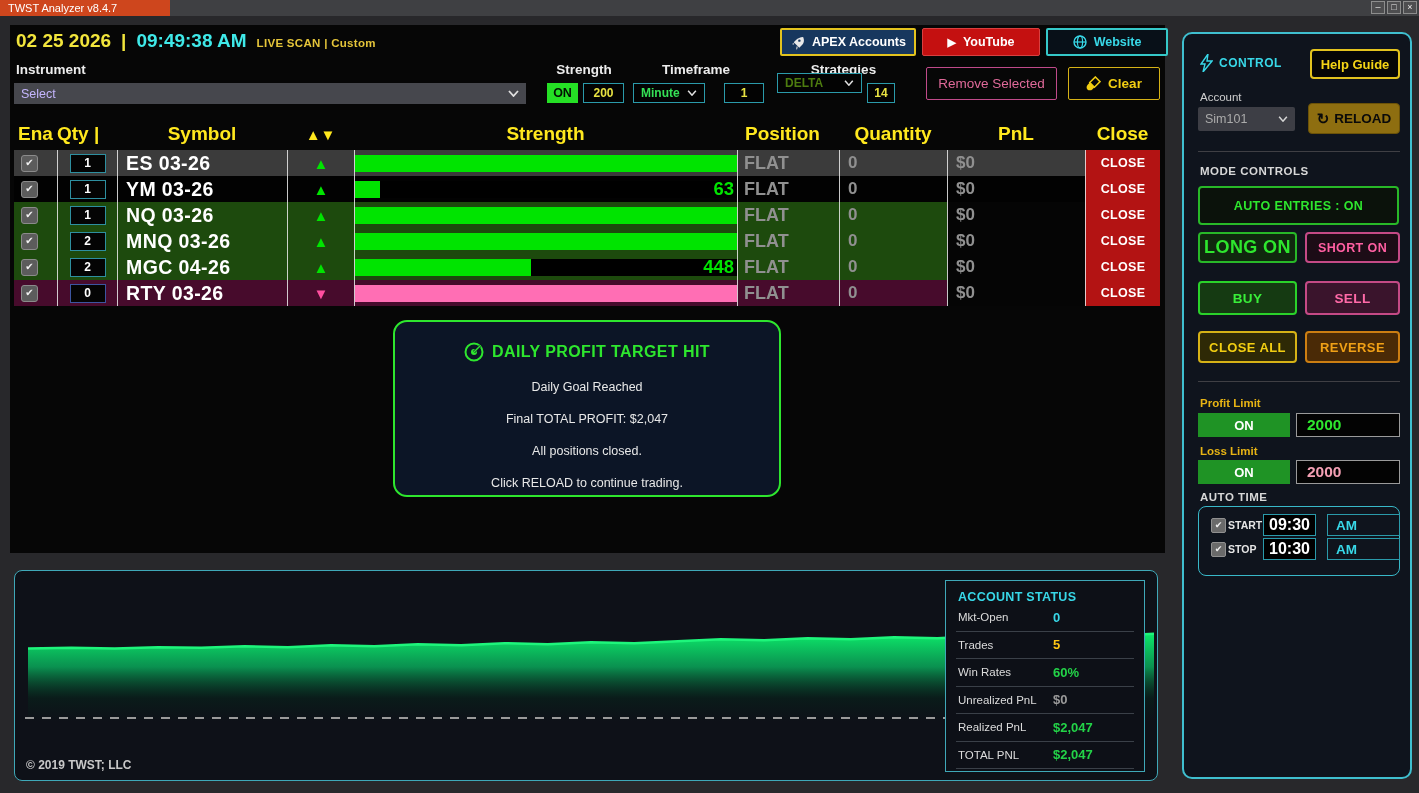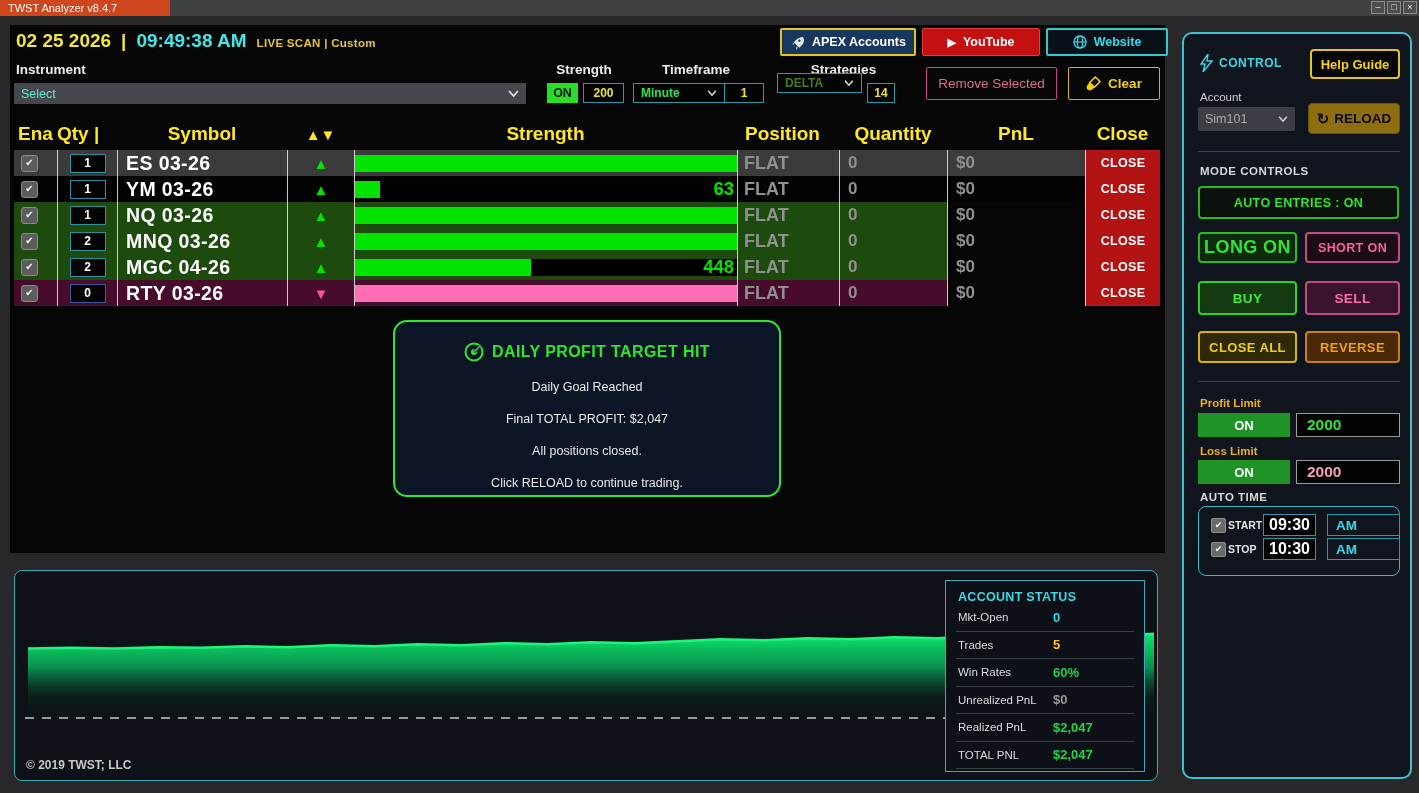--- a/index.html
+++ b/index.html
@@ -17,21 +17,21 @@
   .d-sep{color:#f2e53c;font-size:19px;font-weight:bold;}
   .d-time{color:#3fe9e9;font-weight:bold;font-size:19px;}
   .d-scan{color:#e5c53a;font-weight:bold;font-size:11.5px;margin-top:4px;letter-spacing:.3px;}
   .topbtn{height:28px;display:flex;align-items:center;justify-content:center;gap:7px;font-weight:bold;font-size:12.5px;box-sizing:border-box;border-radius:2px;cursor:pointer;}
   .apex{left:770px;top:3px;width:136px;background:#17375e;border:2px solid #e3c31e;color:#fff;}
   .yt{left:912px;top:3px;width:118px;background:#c41010;border:1px solid #d84040;color:#fff;}
   .web{left:1036px;top:3px;width:122px;background:#081018;border:2px solid #35c8c8;color:#38d8e8;}
   .flabel{color:#ececec;font-weight:bold;font-size:13.5px;}
   .fcenter{text-align:center;}
   .select{display:flex;align-items:center;box-sizing:border-box;padding:0 7px;cursor:pointer;}
-  .inst-select{left:4px;top:58px;width:512px;height:21px;background:#46474d;color:#5eead4;font-size:12.5px;}
+  .inst-select{left:4px;top:58px;width:512px;height:21px;background:#46474d;color:#c4b5fd;font-size:12.5px;}
   .mini-select{background:#030303;border:1px solid #2a9aaa;height:20px;font-weight:bold;font-size:12px;}
   .mini-input{background:#030303;border:1px solid #2a9aaa;height:20px;color:#e8e242;font-weight:bold;font-size:12px;display:flex;align-items:center;justify-content:center;box-sizing:border-box;}
   .on-toggle{background:#25e025;color:#031003;font-weight:bold;font-size:12.5px;display:flex;align-items:center;justify-content:center;}
   .outline-btn{display:flex;align-items:center;justify-content:center;gap:7px;background:#070707;box-sizing:border-box;font-size:13.5px;border-radius:2px;cursor:pointer;}
   .chev{margin-left:auto;}
   
   .tbl{left:4px;top:93px;width:1146px;}
   .t-header{display:grid;grid-template-columns:43px 60px 170px 67px 383px 102px 108px 138px 75px;height:32px;align-items:center;color:#ffe81e;font-weight:bold;font-size:19px;}
   .t-row{display:grid;grid-template-columns:43px 60px 170px 67px 383px 102px 108px 138px 75px;height:26px;}
   .cell{height:100%;display:flex;align-items:center;box-sizing:border-box;}
@@ -64,21 +64,21 @@
   
   .sidebar{left:1182px;top:32px;width:230px;height:747px;background:#0f141d;border:2px solid #3fbfcf;border-radius:10px;box-sizing:border-box;}
   .ctl-head{left:16px;top:20px;display:flex;align-items:center;gap:6px;color:#38d8e8;font-weight:bold;font-size:12px;letter-spacing:.5px;}
   .helpbtn{left:126px;top:15px;width:90px;height:30px;background:#060606;border:2px solid #e3c31e;border-radius:4px;color:#f5d516;font-weight:bold;font-size:13px;display:flex;align-items:center;justify-content:center;box-sizing:border-box;cursor:pointer;}
   .side-label{color:#cfcfcf;font-size:11.5px;}
   .sim-select{left:14px;top:73px;width:97px;height:24px;background:#3d3e45;color:#ababab;font-size:12.5px;border-radius:2px;}
   .reloadbtn{left:124px;top:69px;width:92px;height:31px;background:#8e6e10;border:1px solid #6b5208;border-radius:4px;color:#0a0a0a;font-weight:bold;font-size:13.5px;display:flex;align-items:center;justify-content:center;gap:5px;box-sizing:border-box;cursor:pointer;}
   .divider{height:1px;background:#3f3f44;width:202px;left:14px;}
   .boldlabel{color:#d8d8d8;font-weight:bold;font-size:11.5px;letter-spacing:.5px;}
   .modebtn{display:flex;align-items:center;justify-content:center;font-weight:bold;box-sizing:border-box;border-radius:4px;letter-spacing:.4px;cursor:pointer;}
-  .b-auto{left:14px;top:152px;width:201px;height:33px;background:#0b120b;border:2px solid #28b828;color:#2ee62e;font-size:12.5px;}
+  .b-auto{left:14px;top:152px;width:201px;height:39px;background:#0b120b;border:2px solid #28b828;color:#2ee62e;font-size:12.5px;}
   .b-long{left:14px;top:198px;width:99px;height:31px;background:#10280e;border:2px solid #28b828;color:#2ee62e;font-size:18px;}
   .b-short{left:121px;top:198px;width:95px;height:31px;background:#1c0c16;border:2px solid #c44a86;color:#ff5fa2;font-size:12.5px;}
   .b-buy{left:14px;top:247px;width:99px;height:34px;background:#153a12;border:2px solid #2ad22a;color:#39ef39;font-size:13.5px;}
   .b-sell{left:121px;top:247px;width:95px;height:34px;background:#3a142c;border:2px solid #c44a86;color:#ff6aa8;font-size:13.5px;}
   .b-closeall{left:14px;top:297px;width:99px;height:32px;background:#2e2906;border:2px solid #d6b216;color:#f2ce12;font-size:13px;}
   .b-reverse{left:121px;top:297px;width:95px;height:32px;background:#4a2a06;border:2px solid #cc7e12;color:#f0a016;font-size:13px;}
   .goldlabel{color:#e8b414;font-weight:bold;font-size:11.5px;}
   .limit-on{width:92px;height:24px;background:#1f9325;color:#fff;font-weight:bold;font-size:13px;display:flex;align-items:center;justify-content:center;cursor:pointer;}
   .limit-input{width:104px;height:24px;background:#030303;border:1px solid #9a9a9a;font-weight:bold;font-size:15.5px;display:flex;align-items:center;box-sizing:border-box;padding-left:10px;cursor:text;}
   .autobox{left:14px;top:472px;width:202px;height:70px;border:1.5px solid #38b8c8;border-radius:8px;box-sizing:border-box;}
@@ -136,21 +136,21 @@
     <svg class="chev" width="11" height="7" viewBox="0 0 11 7">
         <polyline points="1,1 5.5,6 10,1" fill="none" stroke="#e0e0e0" stroke-width="1.8"></polyline>
       </svg>
   </div>
 
   <div class="abs flabel fcenter" style="left:530px;top:37px;width:88px;">Strength</div>
   <div class="abs on-toggle" style="left:537px;top:58px;width:31px;height:20px;">ON</div>
   <div class="abs mini-input" style="left:573px;top:58px;width:41px;">200</div>
 
   <div class="abs flabel fcenter" style="left:620px;top:37px;width:132px;">Timeframe</div>
-  <div class="abs select mini-select" style="left:623px;top:58px;width:92px;color:#35e055;">
+  <div class="abs select mini-select" style="left:623px;top:58px;width:72px;color:#35e055;">
     <span>Minute</span>
     <svg class="chev" width="10" height="6" viewBox="0 0 11 7">
         <polyline points="1,1 5.5,6 10,1" fill="none" stroke="#e0e0e0" stroke-width="1.8"></polyline>
       </svg>
   </div>
   <div class="abs mini-input" style="left:714px;top:58px;width:40px;">1</div>
 
   <div class="abs flabel fcenter" style="left:770px;top:37px;width:127px;">Strategies</div>
   <div class="abs select mini-select" style="left:767px;top:48px;width:85px;color:#4d7c0f;gap:21px;">
     <span>DELTA</span>

